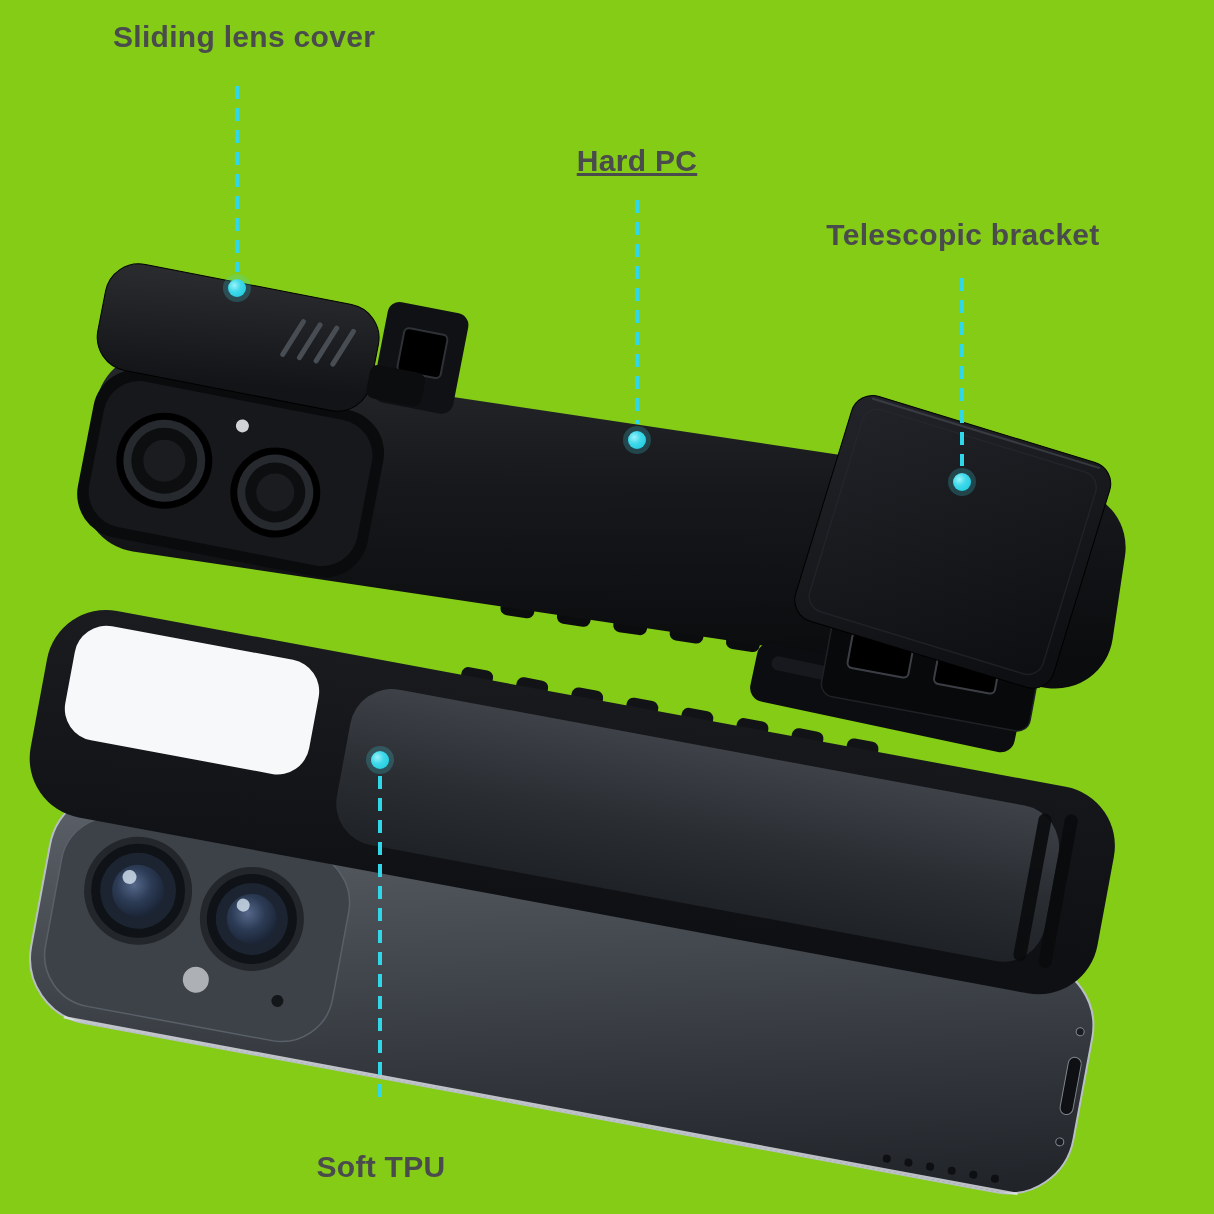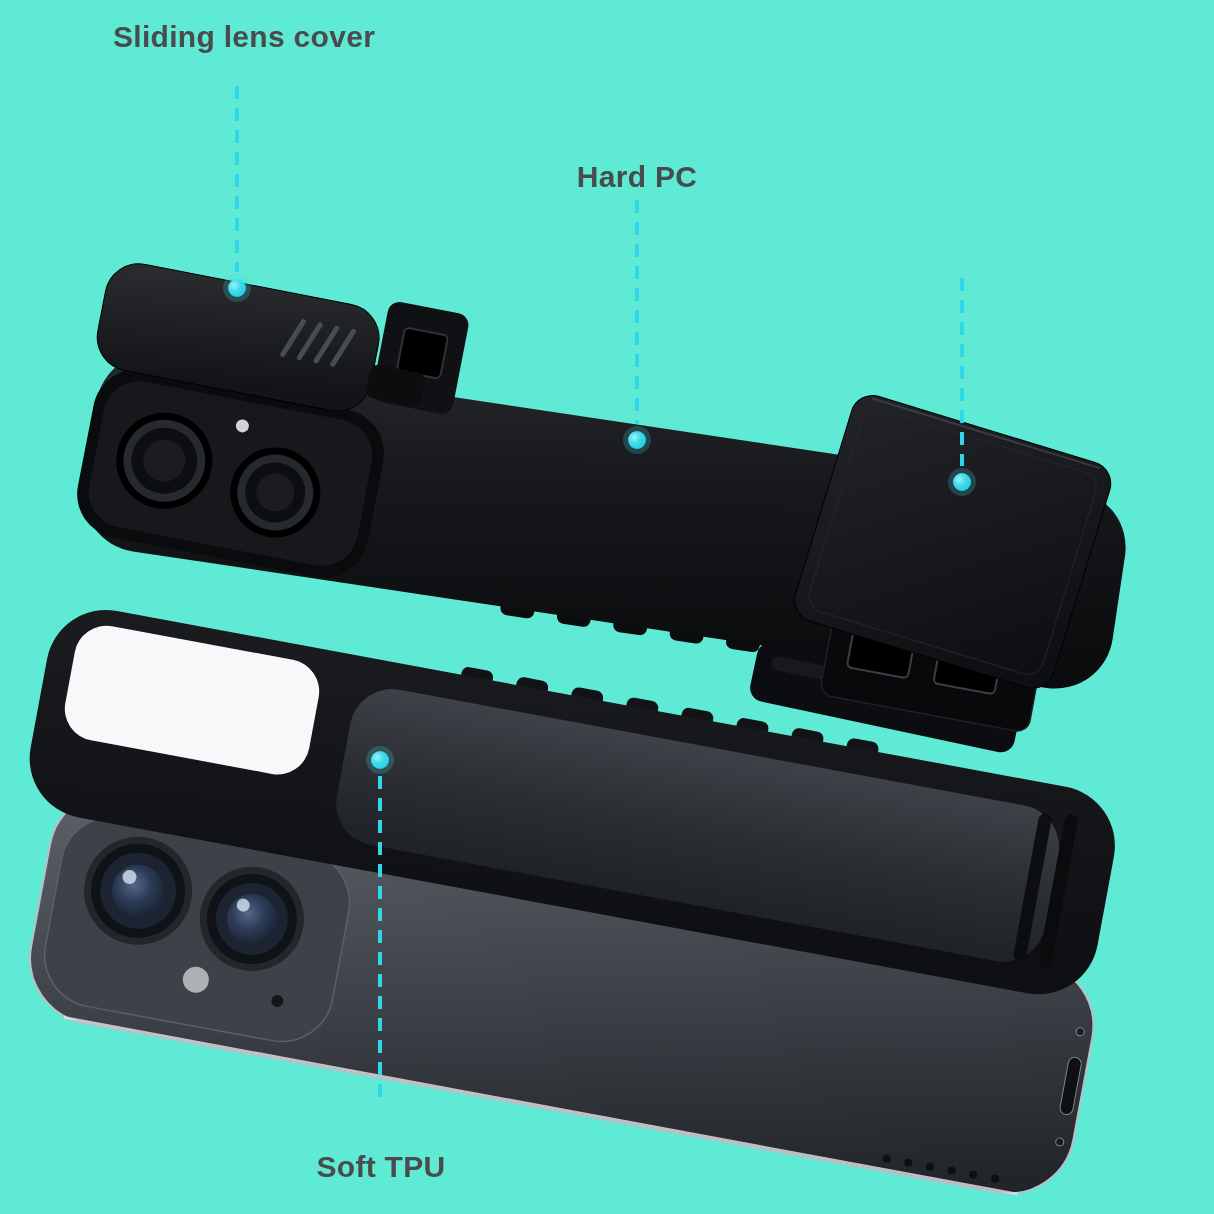--- a/index.html
+++ b/index.html
@@ -1,20 +1,20 @@
 <!DOCTYPE html>
 <html><head>
 <meta charset="utf-8">
 <style>
   html, body { margin: 0; padding: 0; background: #ffffff; }
   #stage {
     position: relative;
     width: 1214px;
     height: 1214px;
-    background: #5eead4;
+    background: #84cc16;
     overflow: hidden;
     font-family: "Liberation Sans", sans-serif;
   }
   #art { position: absolute; left: 0; top: 0; }
   .label {
     position: absolute;
     font-size: 30px;
     font-weight: 600;
     letter-spacing: 0.3px;
     color: #4a4b4d;
@@ -211,17 +211,18 @@
       <circle cx="962" cy="482" r="9" fill="url(#dotGrad)"></circle>
 
       <circle cx="380" cy="760" r="14" fill="#3fd9ea" opacity="0.22"></circle>
       <circle cx="380" cy="760" r="9" fill="url(#dotGrad)"></circle>
       <line x1="380" y1="776" x2="380" y2="1098" stroke="#2fd7e9" stroke-width="4" stroke-dasharray="13 9"></line>
     </g>
   </svg>
 
   <div class="label" style="left:113px; top:20px;">Sliding lens cover</div>
 
-  <div class="label centered" style="left:637px; top:160px;">Hard PC</div>
-
+  <div class="label centered" style="left:637px; top:144px;text-decoration:underline;">Hard PC</div>
+
+  <div class="label centered" style="left:963px; top:218px;">Telescopic bracket</div>
 
   <div class="label centered" style="left:381px; top:1114px;margin-top:36px;">Soft TPU</div>
 </div>
 
 </body></html>

